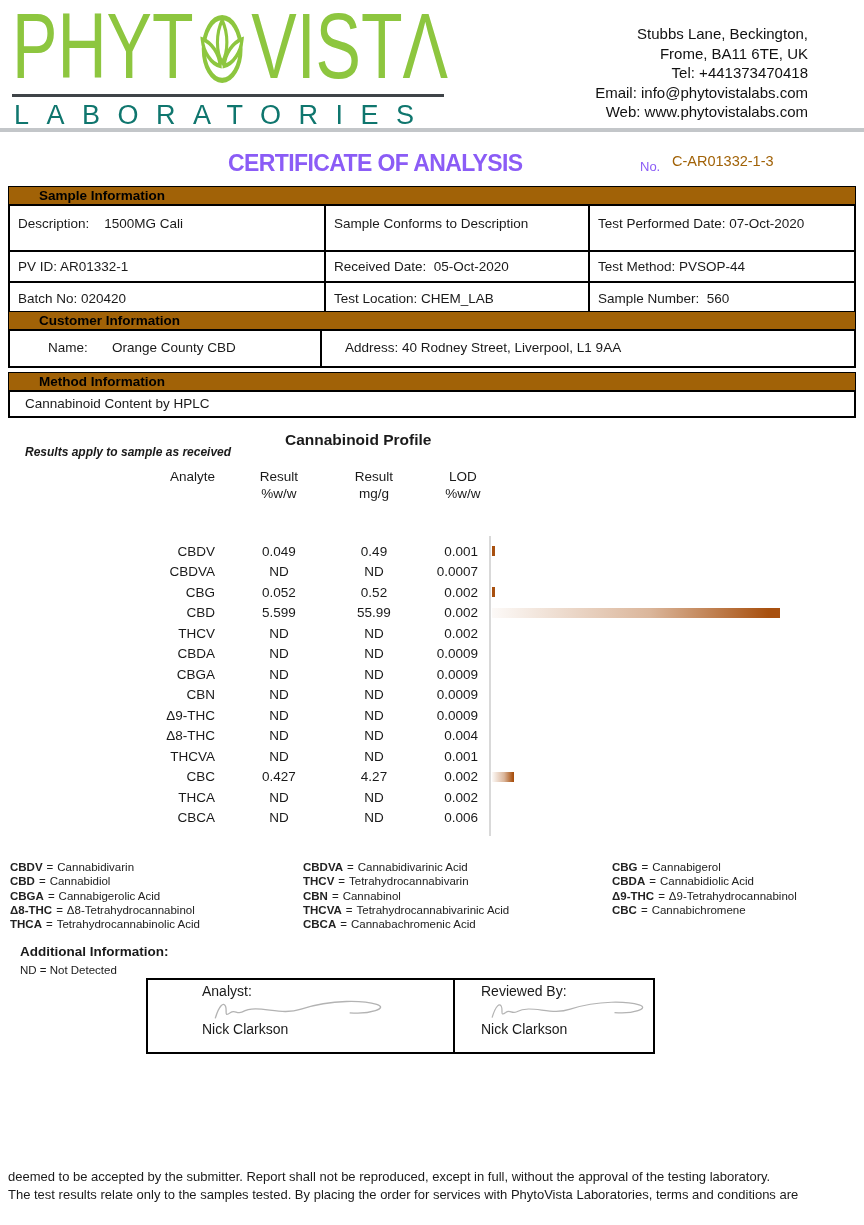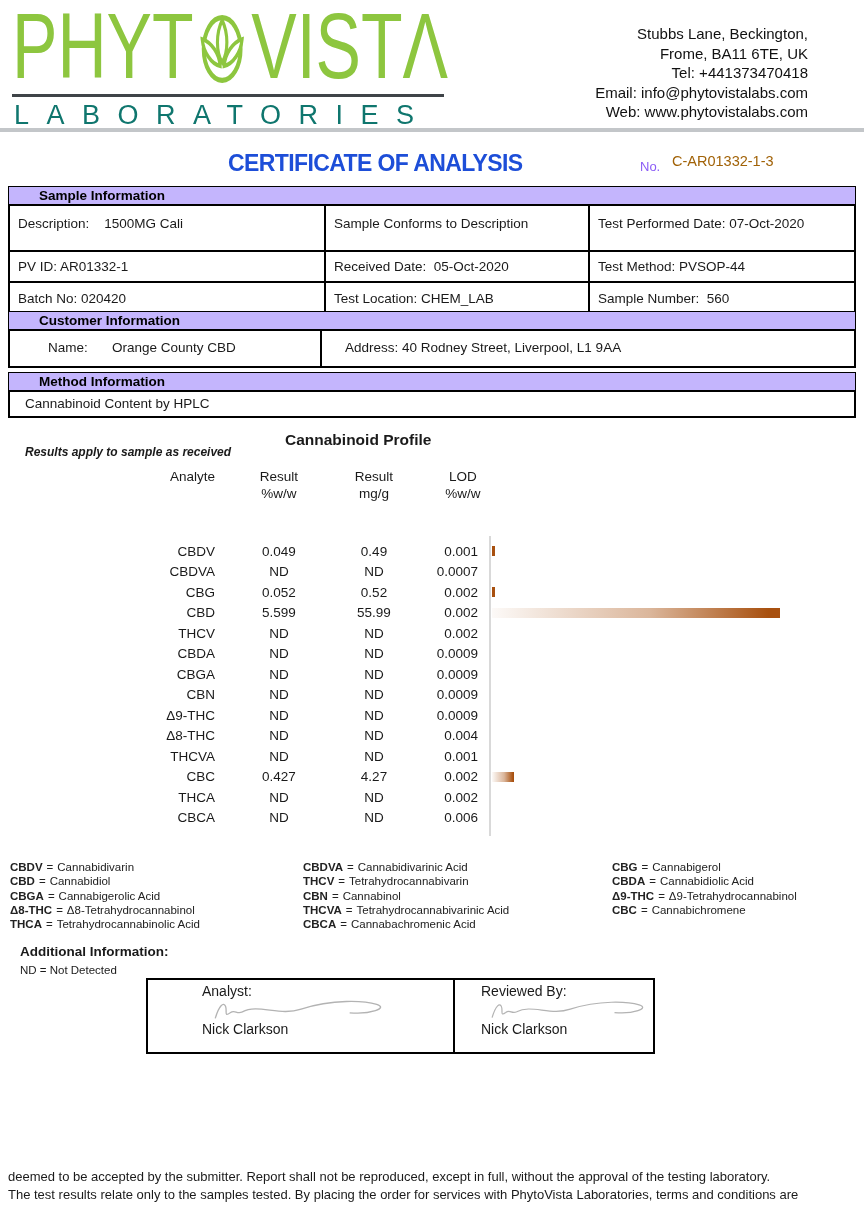--- a/index.html
+++ b/index.html
@@ -19,28 +19,28 @@
     position:absolute; left:2px; top:94px; font-size:27px; color:#0f766e;
     letter-spacing:17.5px; white-space:nowrap; font-weight:normal;
   }
   .contact-block {
     position:absolute; right:56px; top:24px; text-align:right;
     font-size:15px; line-height:19.5px; color:#111;
   }
   .header-rule { position:absolute; left:0; top:128px; width:864px; height:4px; background:#c3c6c9; }
 
   
-  .coa-title { position:absolute; left:228px; top:150px; font-size:23px; font-weight:bold; letter-spacing:-0.6px; color:#1d4ed8; }
+  .coa-title { position:absolute; left:228px; top:150px; font-size:23px; font-weight:bold; letter-spacing:-0.6px; color:#8b5cf6; }
   .coa-no-label { position:absolute; left:640px; top:159px; font-size:13px; color:#8b5cf6; }
   .coa-no-value { position:absolute; left:672px; top:153px; font-size:14.5px; color:#a16207; }
 
   
   .sec { position:absolute; left:8px; width:848px; box-sizing:border-box; }
   .sec-bar {
-    box-sizing:border-box; height:20px; background:#c4b5fd;
+    box-sizing:border-box; height:20px; background:#a16207;
     border:1.5px solid #000; border-bottom:2.5px solid #000;
     font-size:13.5px; font-weight:bold; color:#000; padding-left:30px; line-height:16px; display:flex; align-items:center;
   }
   .sample-grid {
     display:grid; grid-template-columns:316px 264px 1fr; grid-template-rows:44px 31px 32px;
     border:2px solid #000; border-top:none; box-sizing:border-box;
   }
   .st-cell { box-sizing:border-box; font-size:13.5px; padding-left:8px; white-space:pre; display:flex; align-items:center; overflow:hidden; }
   .st-cell.c1, .st-cell.c2 { border-right:2px solid #000; }
   .st-cell.r2, .st-cell.r3 { border-top:2px solid #000; }

